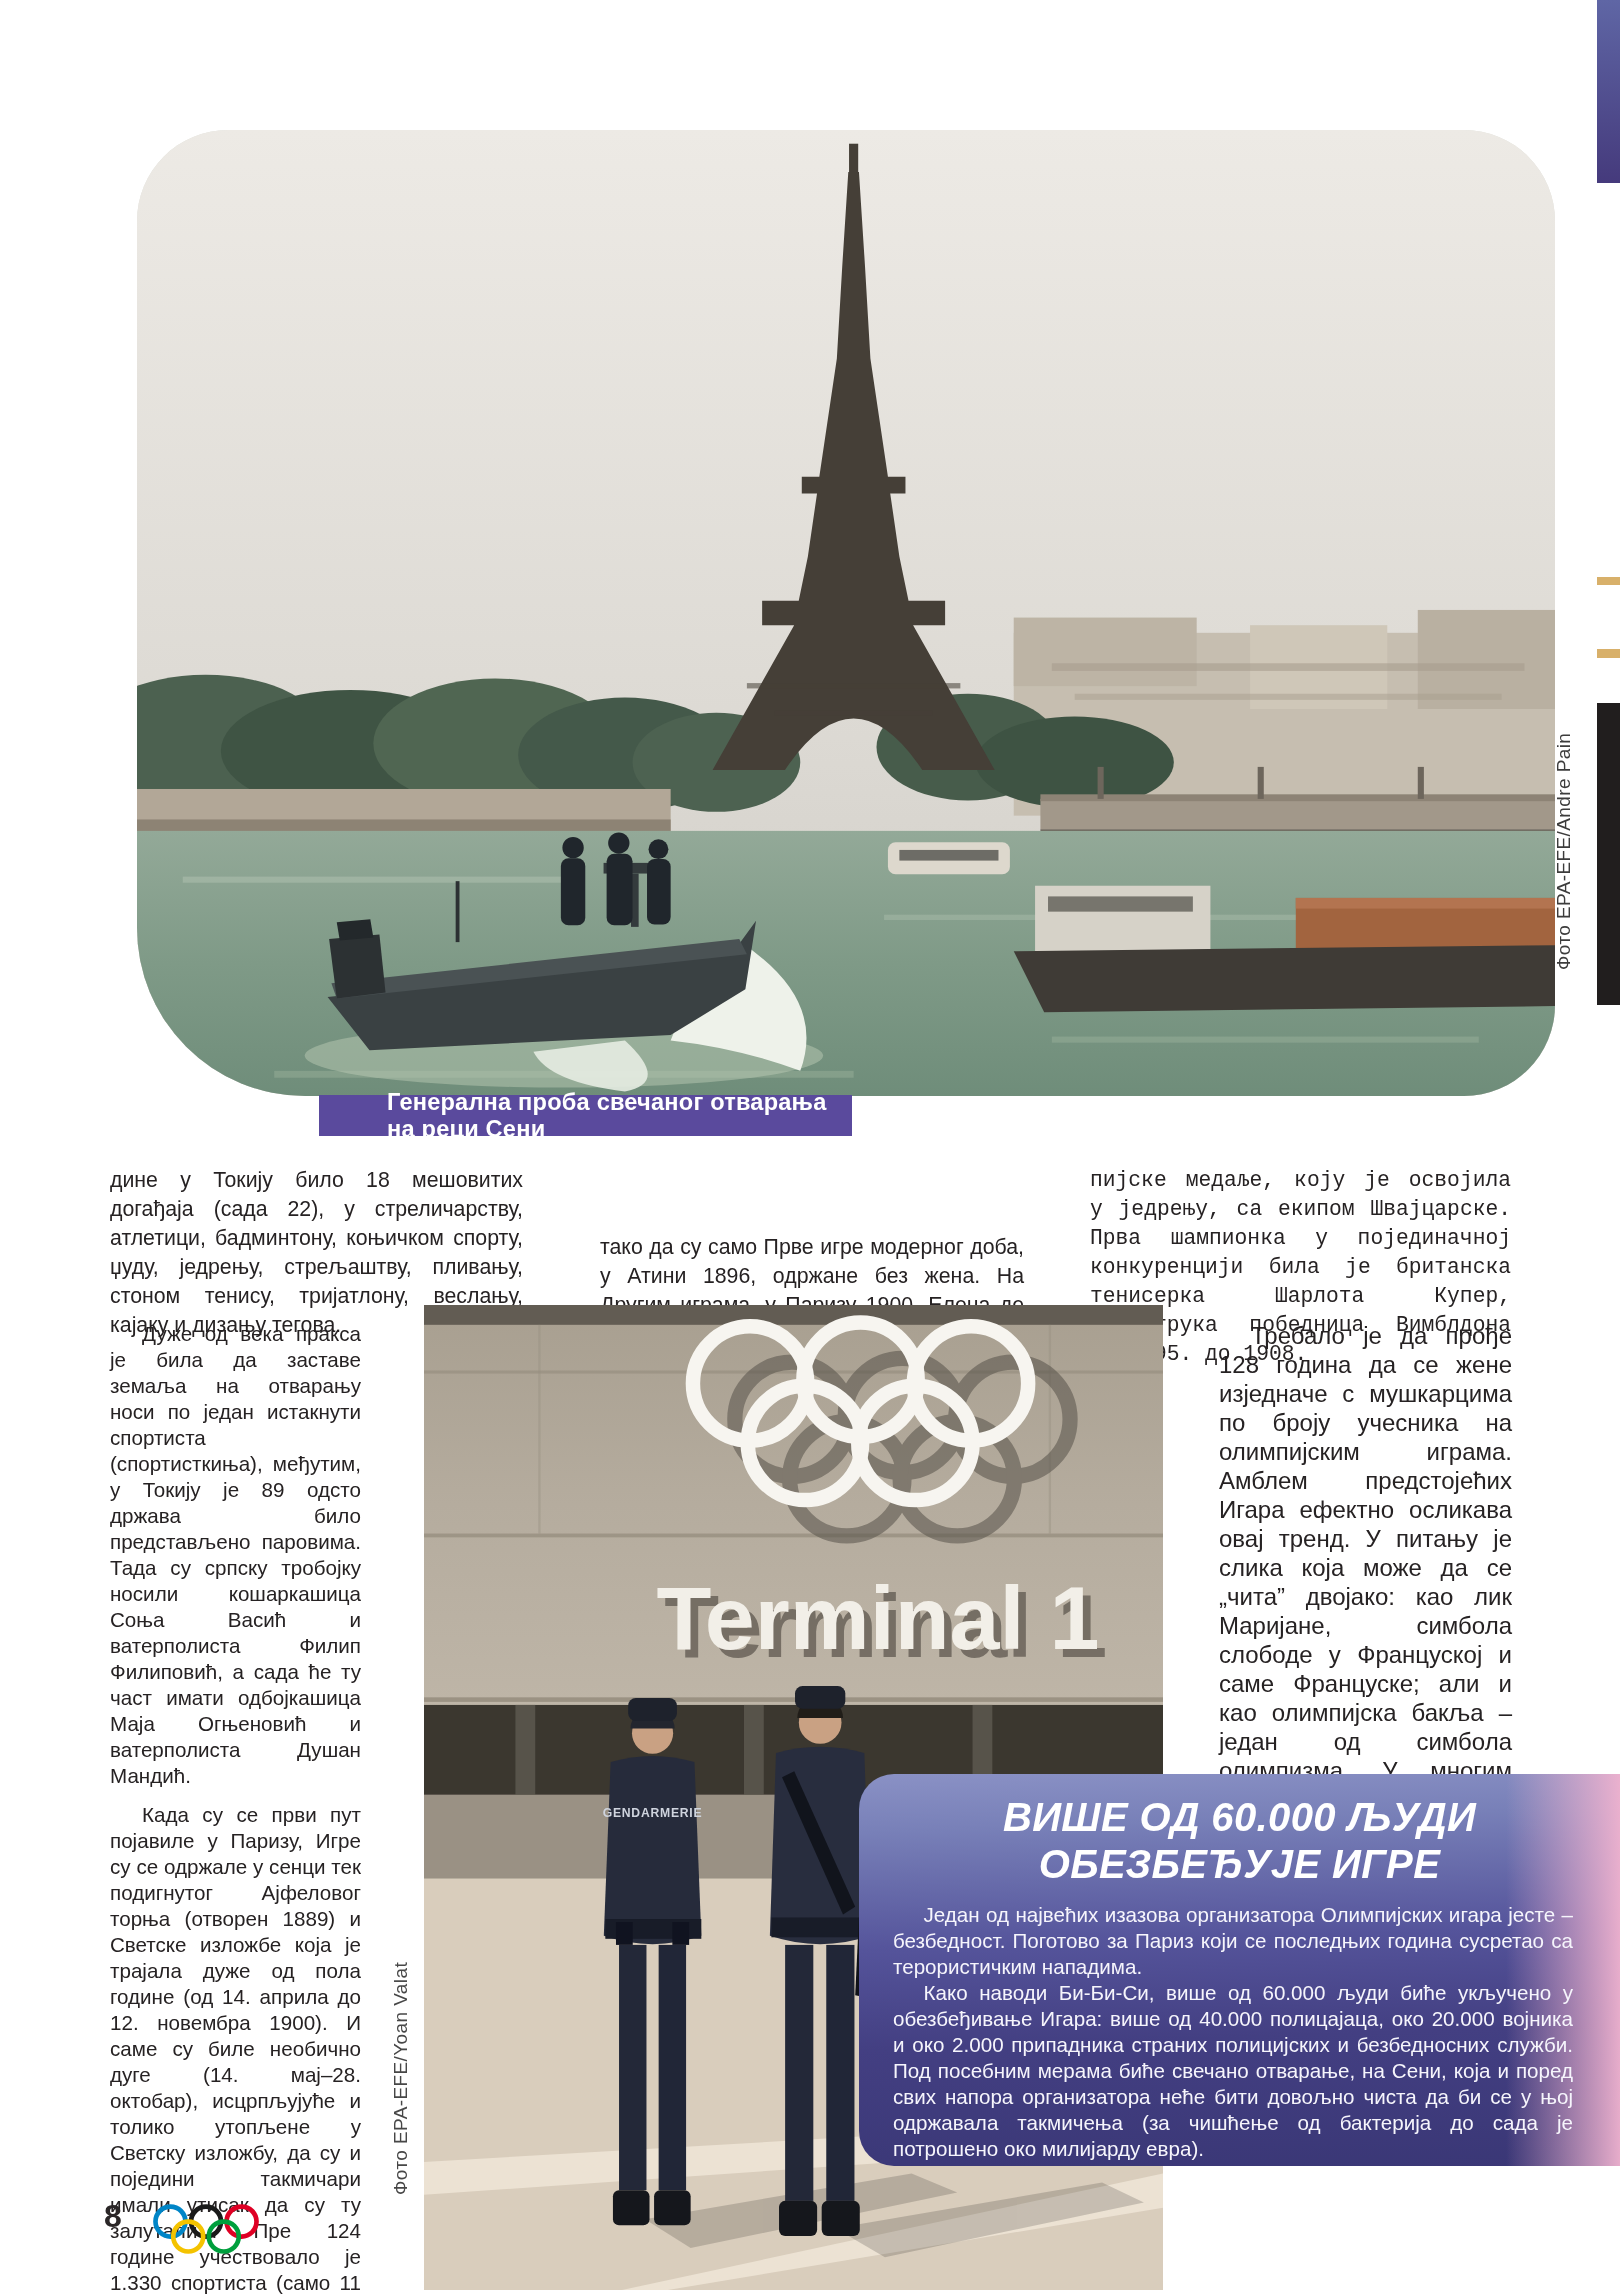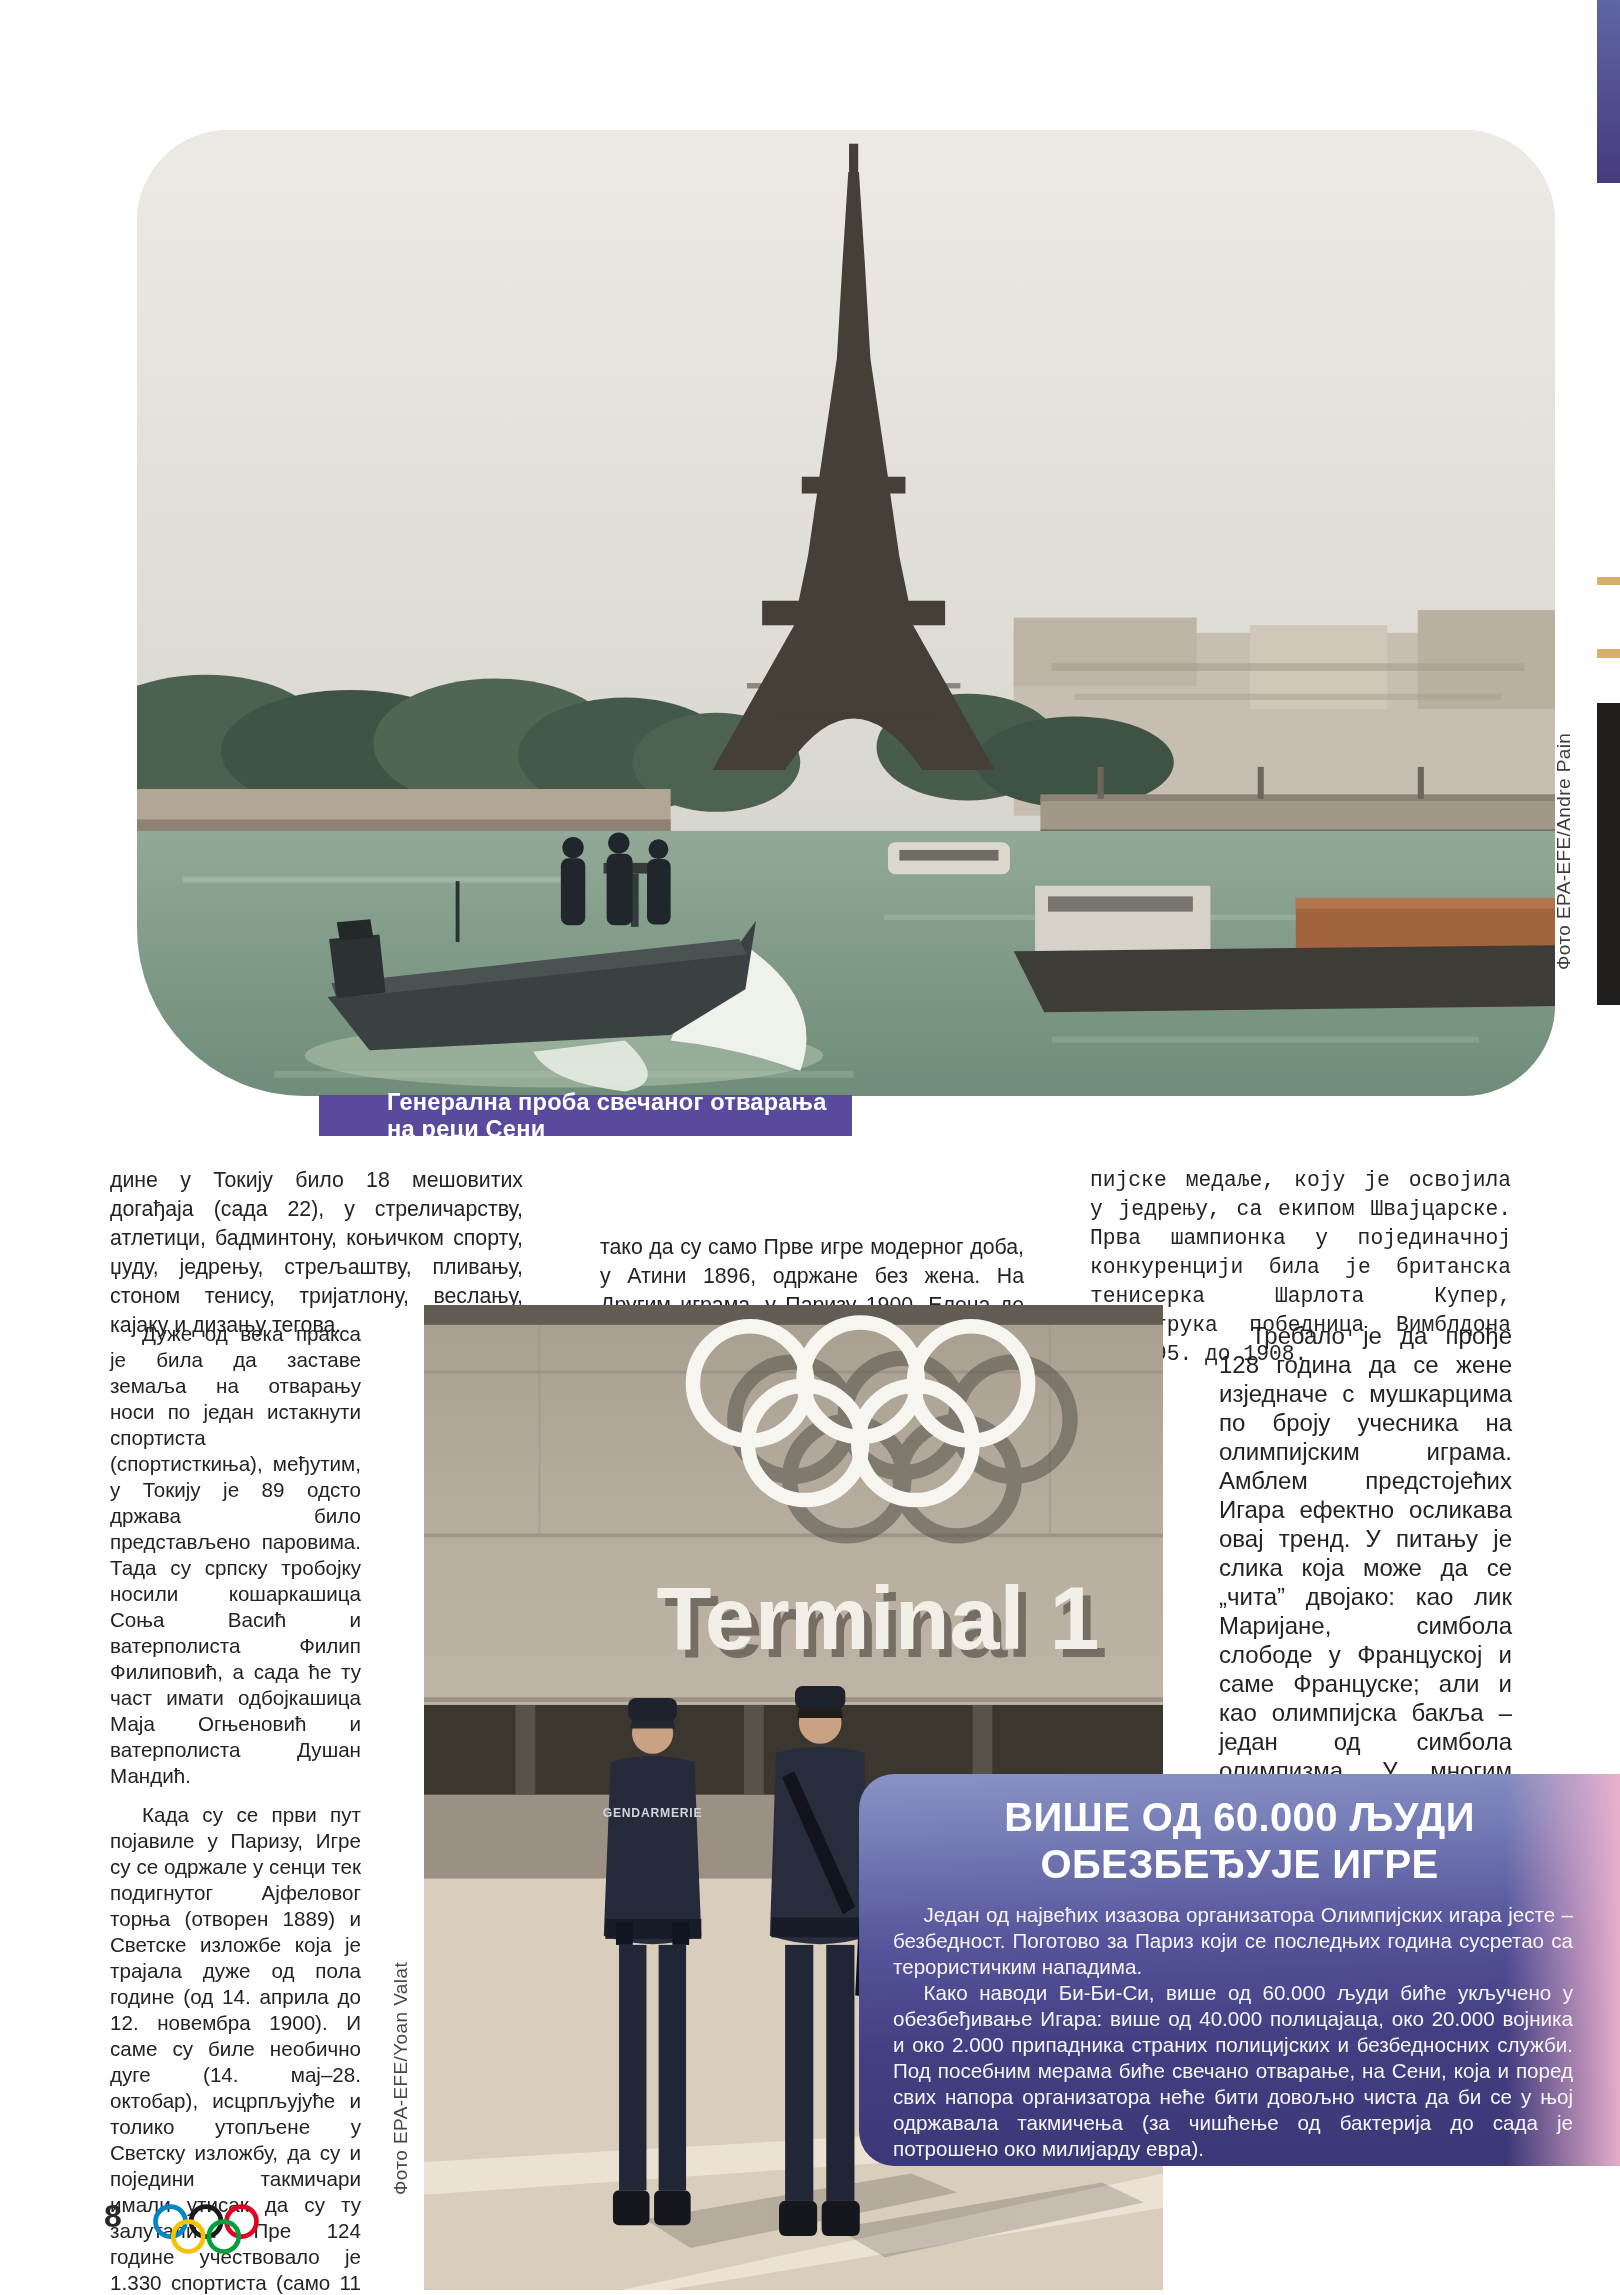--- a/index.html
+++ b/index.html
@@ -43,21 +43,21 @@
   
   .security-box{
     position:absolute;left:859px;top:1774px;width:761px;height:392px;
     border-radius:35px 0 0 35px;
     background:
       linear-gradient(to left, rgba(240,179,207,.95) 0px, rgba(240,179,207,0) 114px),
       linear-gradient(178deg,#8a91c5 0%,#7880b8 14%,#55549b 42%,#433f82 66%,#3a3776 100%);
     color:#f6f5fc;overflow:hidden;
   }
   .security-title{
-    margin-top:20px;text-align:center;font-weight:800;
+    margin-top:20px;text-align:center;font-weight:800;font-style:italic;
     font-size:40px;line-height:47px;color:#ffffff;letter-spacing:0.4px;
   }
   .security-body{
     margin:13.7px 47px 0 34px;text-align:justify;font-size:20.6px;line-height:26px;
   }
   .security-body p{margin:0;}
   .security-body p.ind{text-indent:30.5px;}
   
   .page-number{position:absolute;left:104px;top:2198px;font-size:32px;font-weight:bold;color:#2a2627;}
   .footer-rings{position:absolute;left:149px;top:2201px;width:114px;height:58px;}

